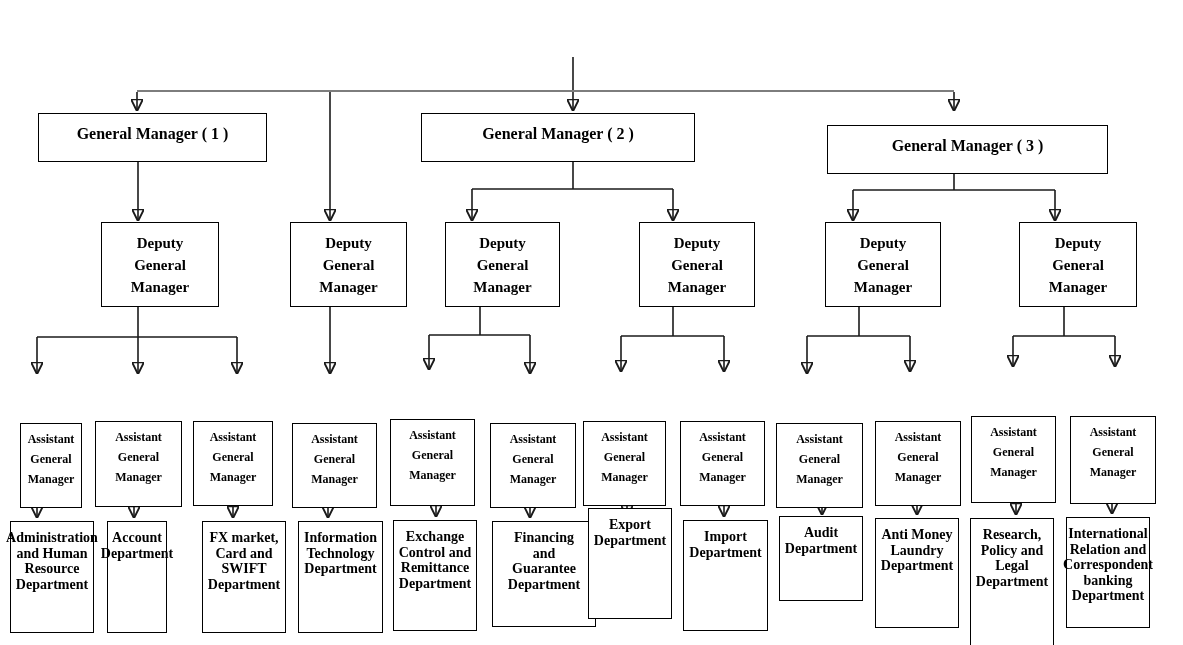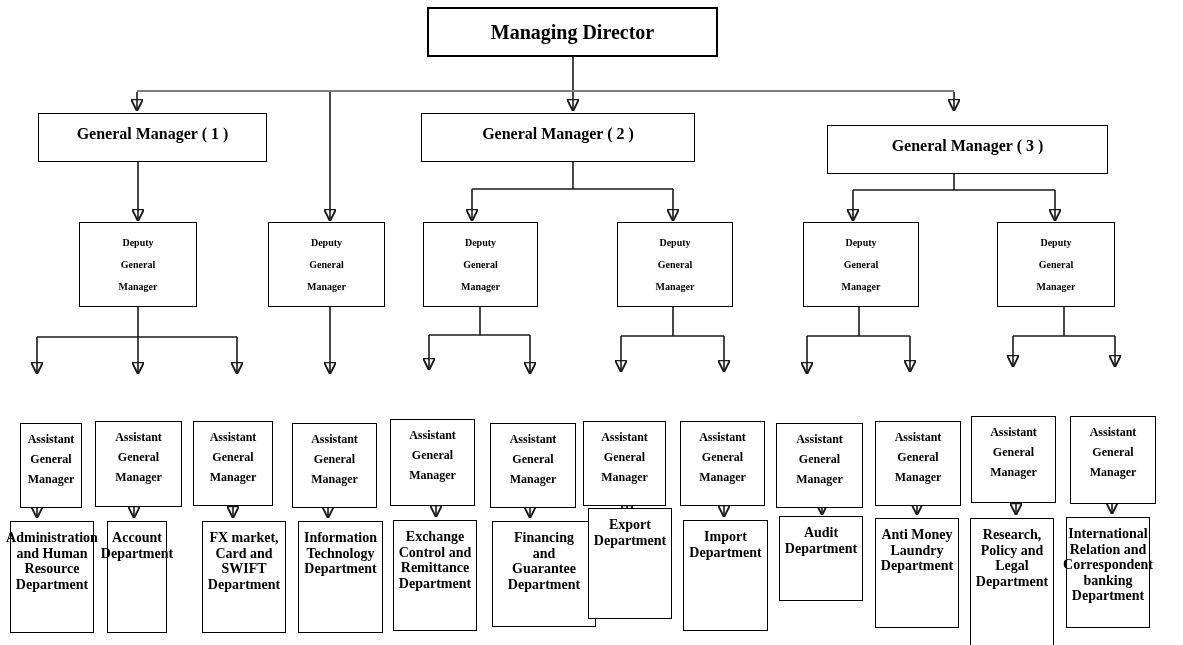--- a/index.html
+++ b/index.html
@@ -31,22 +31,23 @@
   }
   .lvl-md {
     font-size: 20px;
     border-width: 2px;
   }
   .lvl-gm {
     font-size: 16px;
     padding-bottom: 8px;
   }
   .lvl-dep {
-    font-size: 10px;
+    font-size: 15px;
     line-height: 22px;
+    margin-left: 22px;
   }
   .lvl-agm {
     font-size: 12px;
     line-height: 20px;
     align-items: flex-start;
     padding-top: 5px;
     margin-top: 48px;
   }
   .lvl-dept {
     font-size: 14px;
@@ -160,21 +161,20 @@
       <path d="M530,460 V517" marker-end="url(#arw)"></path>
       <path d="M627,458 V516" marker-end="url(#arw)"></path>
       <path d="M724,458 V516" marker-end="url(#arw)"></path>
       <path d="M822,460 V514" marker-end="url(#arw)"></path>
       <path d="M917,458 V514" marker-end="url(#arw)"></path>
       <path d="M1016,455 V514" marker-end="url(#arw)"></path>
       <path d="M1112,456 V513" marker-end="url(#arw)"></path>
     </g>
   </svg>
 
-  <div class="node lvl-md" style="left:427px; top:7px; width:291px; height:50px">Managing Director</div>
 
   <div class="node lvl-gm" style="left:38px; top:113px; width:229px; height:49px">General Manager ( 1 )</div>
   <div class="node lvl-gm" style="left:421px; top:113px; width:274px; height:49px">General Manager ( 2 )</div>
   <div class="node lvl-gm" style="left:827px; top:125px; width:281px; height:49px">General Manager ( 3 )</div>
 
   <div class="node lvl-dep" style="left:79px;  top:222px; width:118px; height:85px">Deputy
 General
 Manager</div>
   <div class="node lvl-dep" style="left:268px; top:222px; width:117px; height:85px">Deputy
 General

